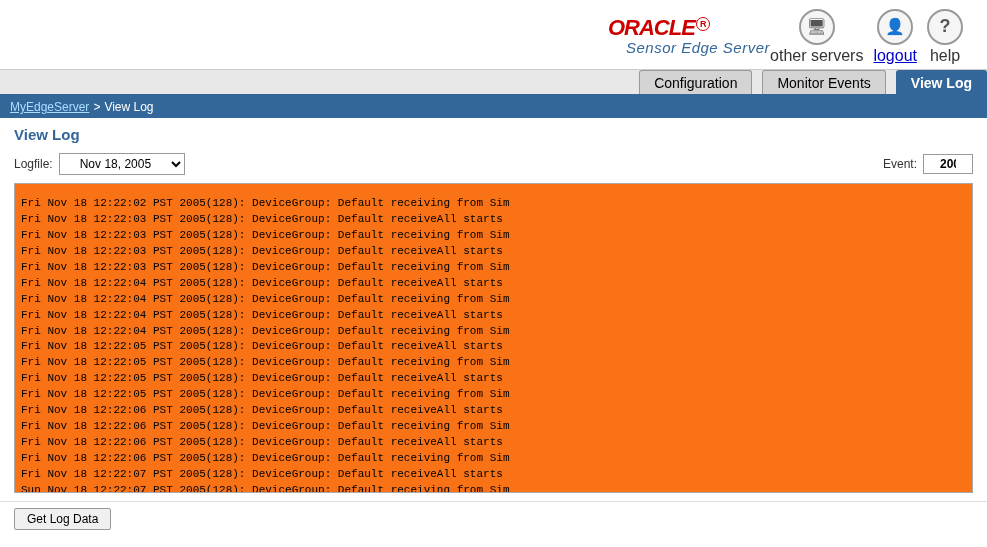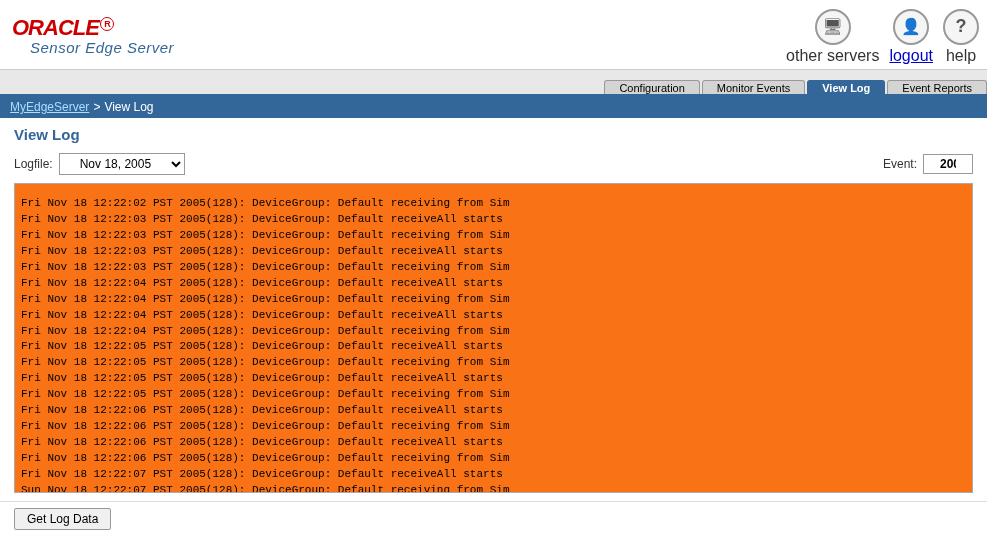--- a/index.html
+++ b/index.html
@@ -3,22 +3,22 @@
   <meta charset="utf-8">
   <style>
     * { margin: 0; padding: 0; box-sizing: border-box; }
     body { font-family: Arial, sans-serif; font-size: 12px; background: #fff; width: 987px; height: 547px; overflow: hidden; }
 
     
     #header {
       background: #fff;
       display: flex;
       align-items: center;
-      justify-content: space-between;
-      padding: 8px 8px 4px 12px;
+      justify-content: flex-end;
+      padding: 8px 24px 4px 12px;
       border-bottom: 1px solid #ccc;
       height: 70px;
     }
     #logo-area {
       display: flex;
       flex-direction: column;
     }
     #oracle-logo {
       color: #c00;
       font-size: 22px;
@@ -83,29 +83,29 @@
       background: #e8e8e8;
       display: flex;
       justify-content: flex-end;
       align-items: flex-end;
       padding: 0 0 0 0;
       height: 26px;
       border-bottom: 2px solid #336699;
     }
     .nav-tab {
       padding: 4px 14px;
-      font-size: 11px;
+      font-size: 14px;
       cursor: pointer;
       border: 1px solid #999;
       border-bottom: none;
       border-radius: 3px 3px 0 0;
       background: #d4d4d4;
       color: #000;
-      margin-left: 2px;
-      height: 14px;
+      margin-left: 10px;
+      height: 24px;
       display: flex;
       align-items: center;
     }
     .nav-tab.active {
       background: #336699;
       color: #fff;
       font-weight: bold;
       border-color: #336699;
     }
 
@@ -234,21 +234,20 @@
         <span class="header-icon-label">help</span>
       </div>
     </div>
   </div>
 </div>
 
 <div id="nav-tabs">
   <div class="nav-tab">Configuration</div>
   <div class="nav-tab">Monitor Events</div>
   <div class="nav-tab active">View Log</div>
-  <div class="nav-tab">Event Reports</div>
 </div>
 
 <div id="breadcrumb-bar">
   <span style="color:#aaddff;text-decoration:underline;cursor:pointer;">MyEdgeServer</span>
   <span style="margin: 0 4px;">&gt;</span>
   <span>View Log</span>
 </div>
 
 <div id="page-content">
   <div id="page-title">View Log</div>

